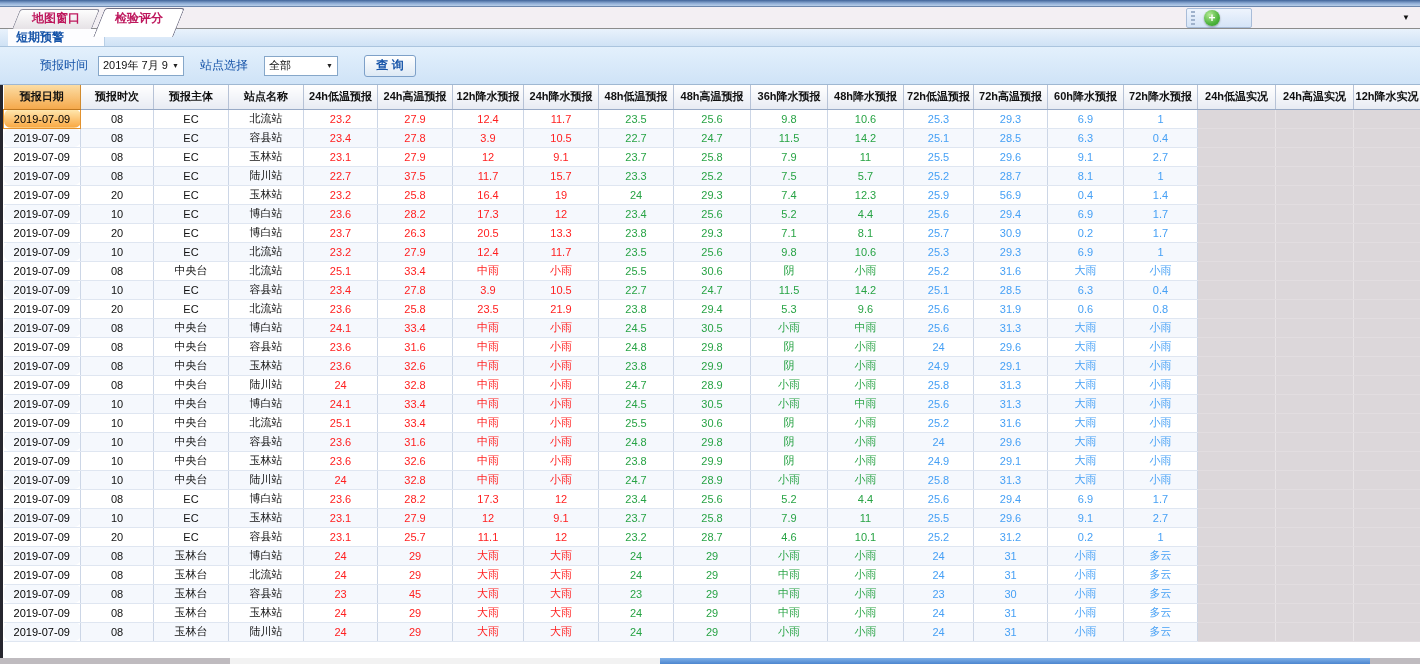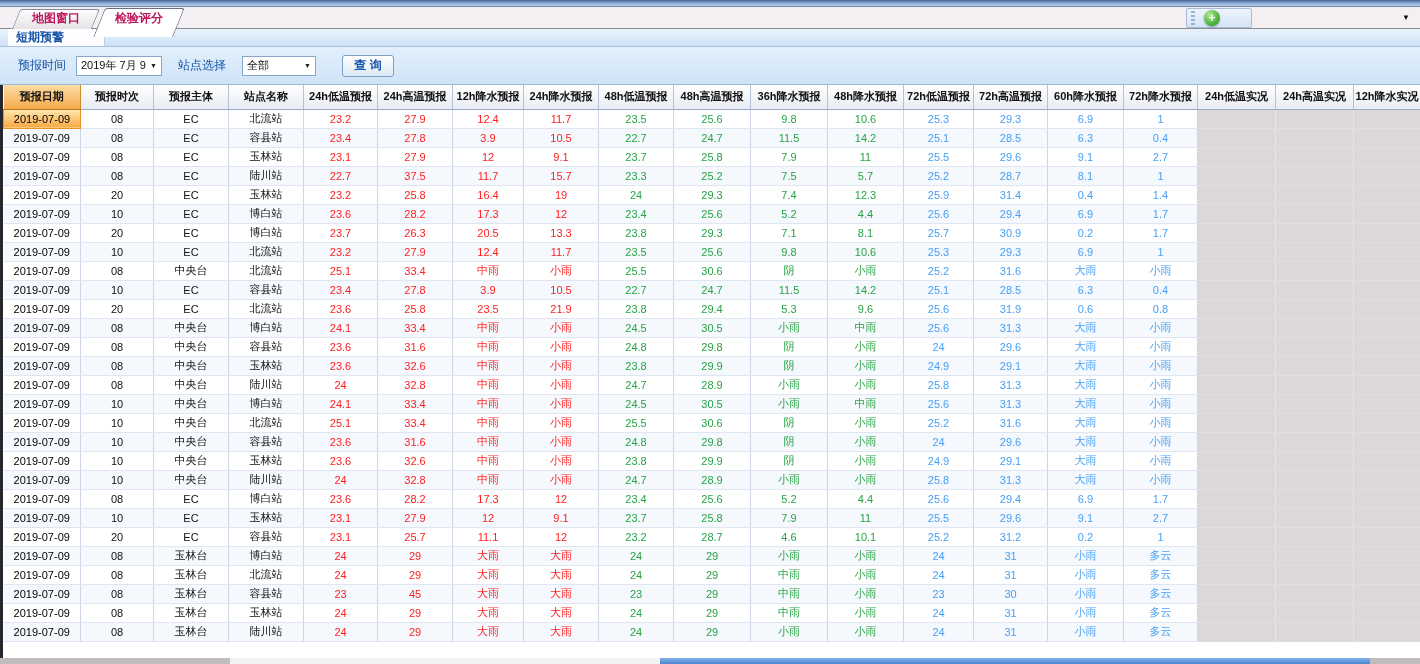--- a/index.html
+++ b/index.html
@@ -34,21 +34,21 @@
   .strip-caret{position:absolute;right:10px;top:6px;font-size:8px;color:#101010;cursor:pointer;}
 
   
   .subtabstrip{position:relative;height:17px;background:linear-gradient(#e9f2fc,#cfe2f5);border-bottom:1px solid #aac4de;}
   .subtab{position:absolute;left:8px;top:0;width:97px;height:17px;box-sizing:border-box;
     background:#fdfdff;border-right:1px solid #b8cfe6;
     color:#1553a8;font-weight:bold;font-size:12px;line-height:17px;padding-left:8px;cursor:pointer;}
 
   
   .filterbar{height:37px;background:linear-gradient(#e3f0fc,#cfe3f7);border-bottom:1px solid #9fb8d2;
-    display:flex;align-items:center;box-sizing:content-box;padding-left:18px;font-size:12px;}
+    display:flex;align-items:center;box-sizing:content-box;padding-left:40px;font-size:12px;}
   .flabel{color:#1553a8;white-space:nowrap;}
   .combo{height:20px;background:#fff;border:1px solid #86a7c9;box-sizing:border-box;
     display:flex;align-items:center;padding:0 4px;font-size:11px;color:#101010;cursor:pointer;}
   .combo .val{flex:1;white-space:nowrap;overflow:hidden;}
   .combo .arrow{font-size:7px;color:#222;margin-left:4px;}
   .combo-date{width:86px;margin-left:10px;}
   .combo-station{width:74px;margin-left:16px;}
   .lbl-station{margin-left:16px;}
   .query{margin-left:26px;width:52px;height:22px;border:1px solid #7da0c8;border-radius:3px;
     background:linear-gradient(#ffffff,#dde9f5);color:#1553a8;font-size:12px;font-weight:bold;
@@ -64,21 +64,21 @@
     font-size:11px;font-weight:bold;color:#101010;text-align:center;cursor:default;}
   th.h-date{background:linear-gradient(#fcdda4,#f5a94c);border-right:1px solid #d08a2e;border-bottom:1px solid #c07820;}
   td{height:19px;box-sizing:border-box;padding:0;overflow:hidden;white-space:nowrap;
     border-right:1px solid #ccd6e6;border-bottom:1px solid #dfe6f1;
     font-size:11px;text-align:center;color:#111;background:#fff;}
   tr:nth-child(even) td{background:#f5f8fd;}
   td.c-24{color:#ff2020;}
   td.c-48{color:#27a344;}
   td.c-72{color:#46a0f5;}
   tr td.c-obs{background:#dcd7da;border-right:1px solid #e9e5e7;border-bottom:1px solid #e2dde0;}
-  td.t-date{color:#000;}
+  td.t-date{color:#000;border-radius:7px;}
   td.sel{background:linear-gradient(#ffe8b0,#f9a843) !important;border:1px solid #e2922f;}
 
   
   .hscroll{position:absolute;left:0;bottom:0;width:1420px;height:6px;background:#bfbbbf;z-index:5;}
   .hseg{position:absolute;left:230px;top:0;width:430px;height:6px;background:#f2f2f2;}
   .hthumb{position:absolute;left:660px;top:0;width:710px;height:6px;
     background:linear-gradient(#7fb0e8,#4d86cf);cursor:pointer;}
 </style>
 </head>
 <body>
@@ -257,21 +257,21 @@
           <td class="">玉林站</td>
           <td class="c-24">23.2</td>
           <td class="c-24">25.8</td>
           <td class="c-24">16.4</td>
           <td class="c-24">19</td>
           <td class="c-48">24</td>
           <td class="c-48">29.3</td>
           <td class="c-48">7.4</td>
           <td class="c-48">12.3</td>
           <td class="c-72">25.9</td>
-          <td class="c-72">31.4</td>
+          <td class="c-72">56.9</td>
           <td class="c-72">0.4</td>
           <td class="c-72">1.4</td>
           <td class="c-obs"></td>
           <td class="c-obs"></td>
           <td class="c-obs"></td>
         </tr>
         <tr>
           <td class="t-date">2019-07-09</td>
           <td class="">10</td>
           <td class="">EC</td>

